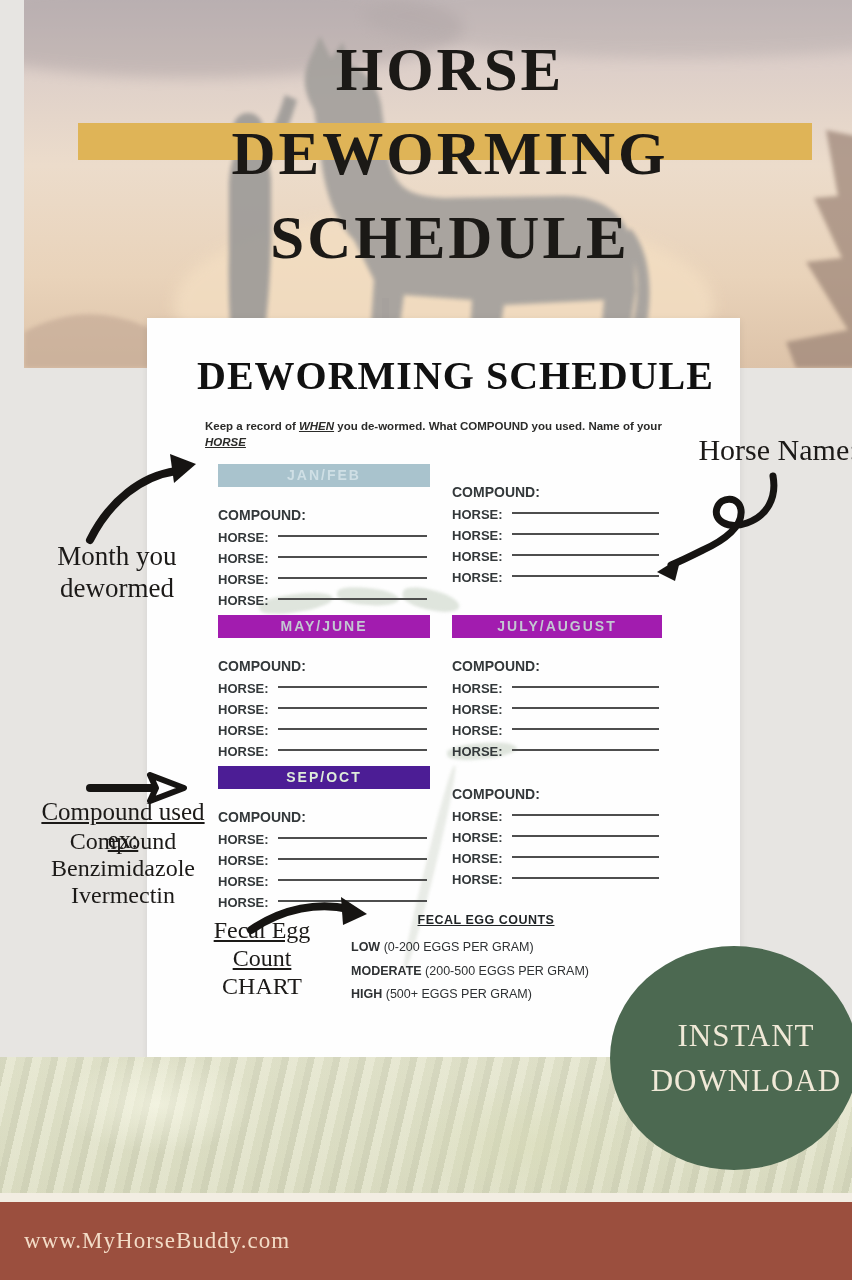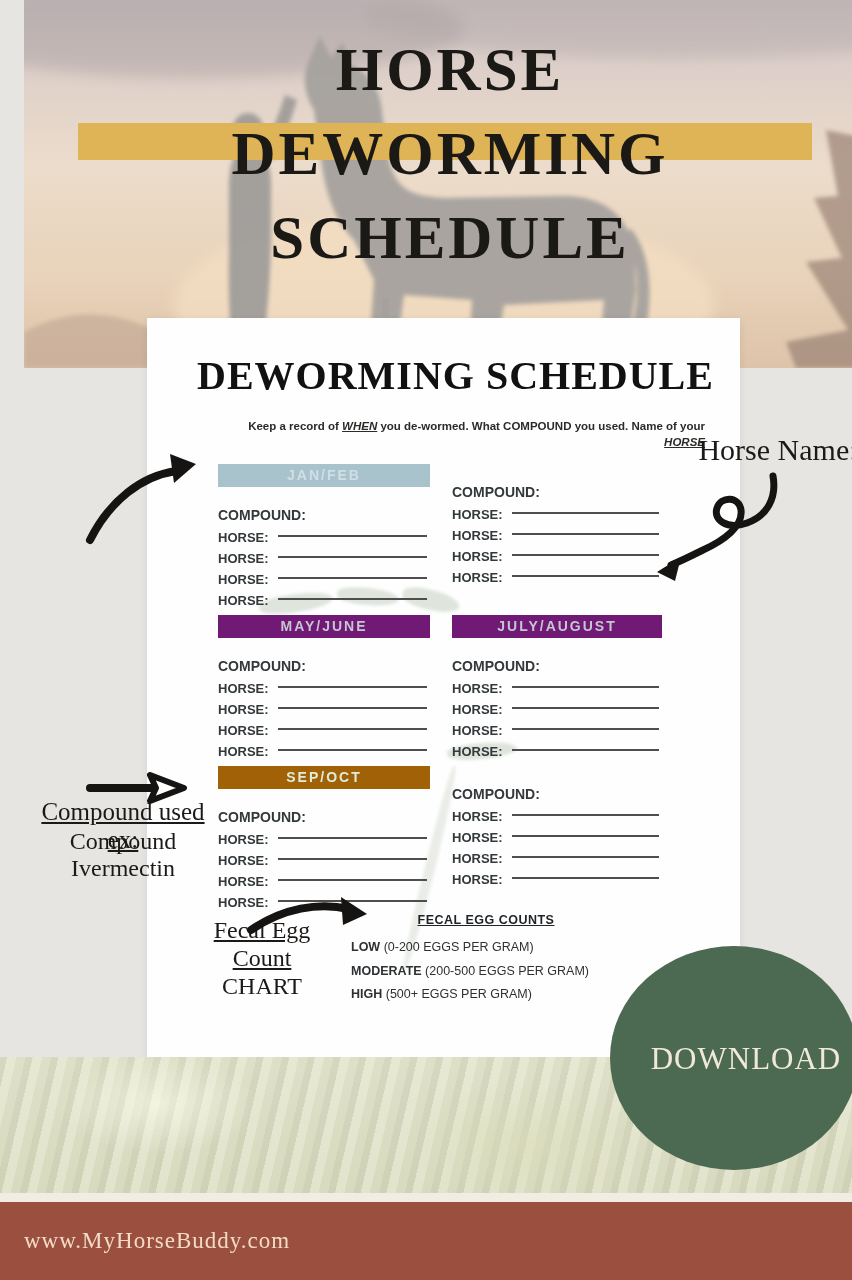--- a/index.html
+++ b/index.html
@@ -17,30 +17,30 @@
 
   
   #hero-title{left:0;top:28px;width:852px;text-align:center;
     font-size:61px;line-height:84px;font-weight:bold;letter-spacing:3px;color:#1b1916;}
 
   
   #card{left:147px;top:318px;width:569px;height:844px;background:#fefefe;
         box-shadow:0 2px 8px rgba(0,0,0,.08);}
   #ws-title{left:0;top:34px;width:569px;text-align:center;font-size:40px;
         letter-spacing:1px;color:#111;font-weight:bold;}
-  #ws-subtitle{left:34px;top:100px;width:500px;text-align:right;font-size:11.5px;
+  #ws-subtitle{left:34px;top:100px;width:500px;text-align:left;font-size:11.5px;
         line-height:16px;font-weight:bold;color:#2b2b29;}
   #ws-subtitle .uit{font-style:italic;text-decoration:underline;}
 
   .block{position:absolute;width:212px;}
   .block-header{height:23px;line-height:23px;text-align:center;font-size:14px;
         letter-spacing:2px;font-weight:bold;}
   .theme-blue{background:#a9c3cd;color:#cfdfe5;}
-  .theme-slate{background:#701a75;color:#c3c7d1;}
-  .theme-green{background:#a16207;color:#dfecda;}
+  .theme-slate{background:#a21caf;color:#c3c7d1;}
+  .theme-green{background:#4c1d95;color:#dfecda;}
   .compound{margin-top:20px;height:20px;font-size:14px;font-weight:bold;color:#33383a;}
   .horse-row{display:flex;align-items:center;height:21px;}
   .hlabel{font-size:13px;font-weight:bold;color:#33383a;}
   .hline{flex:1;border-bottom:2px solid #4e4e4e;margin:0 3px 3px 9px;}
 
   
   .leaf{position:absolute;border-radius:40% 60% 50% 50%;filter:blur(1.5px);
         background:rgba(173,188,168,.38);}
 
   
@@ -283,43 +283,49 @@
   <svg class="arrow-svg" style="left:655px;top:468px;" width="150" height="115" viewBox="0 0 150 115">
     <path d="M118,8 C122,30 112,48 92,55 C72,62 58,52 62,40 C66,28 84,28 86,42 C88,58 70,72 48,82 C36,88 26,93 16,97" fill="none" stroke="#161412" stroke-width="7" stroke-linecap="round"></path>
     <polygon points="2,104 26,89 20,113" fill="#161412"></polygon>
   </svg>
 
   <svg class="arrow-svg" style="left:82px;top:452px;" width="122" height="95" viewBox="0 0 122 95">
     <path d="M8,88 C28,48 60,24 94,19" fill="none" stroke="#161412" stroke-width="8" stroke-linecap="round"></path>
     <polygon points="114,12 88,2 92,31" fill="#161412"></polygon>
   </svg>
 
+  <div class="abs serif note" id="month-note">
+    <span style="display:block">Month you</span>
+    <span style="display:block">dewormed</span>
+  </div>
 
   <svg class="arrow-svg" style="left:86px;top:772px;" width="106" height="32" viewBox="0 0 106 32">
     <line x1="4" y1="16" x2="68" y2="16" stroke="#161412" stroke-width="8" stroke-linecap="round"></line>
     <polygon points="64,3 98,16 64,29 70,16" fill="none" stroke="#161412" stroke-width="6" stroke-linejoin="round"></polygon>
   </svg>
 
   <div class="abs serif note" id="compound-note">Compound used ex:</div>
   <div class="abs serif note" id="compound-items">
     <span style="display:block">Compound</span>
+    <span style="display:block">Benzimidazole</span>
     <span style="display:block">Ivermectin</span>
   </div>
 
   <div class="abs serif note" id="fecal-note">
     <span class="u" style="display:block">Fecal Egg Count</span>
     <span style="display:block">CHART</span>
   </div>
 
   <svg class="arrow-svg" style="left:245px;top:890px;" width="130" height="48" viewBox="0 0 130 48">
     <path d="M6,40 C38,18 74,12 104,19" fill="none" stroke="#161412" stroke-width="8" stroke-linecap="round"></path>
     <polygon points="122,24 96,7 98,35" fill="#161412"></polygon>
   </svg>
 
   <div class="abs serif" id="badge">
+    <span>INSTANT</span>
     <span>DOWNLOAD</span>
   </div>
 
   <div class="abs" id="grass-band"></div>
   <div class="abs" id="cream-line"></div>
   <div class="abs" id="footer"></div>
   <div class="abs serif" id="footer-url">www.MyHorseBuddy.com</div>
 
 </div>
 

